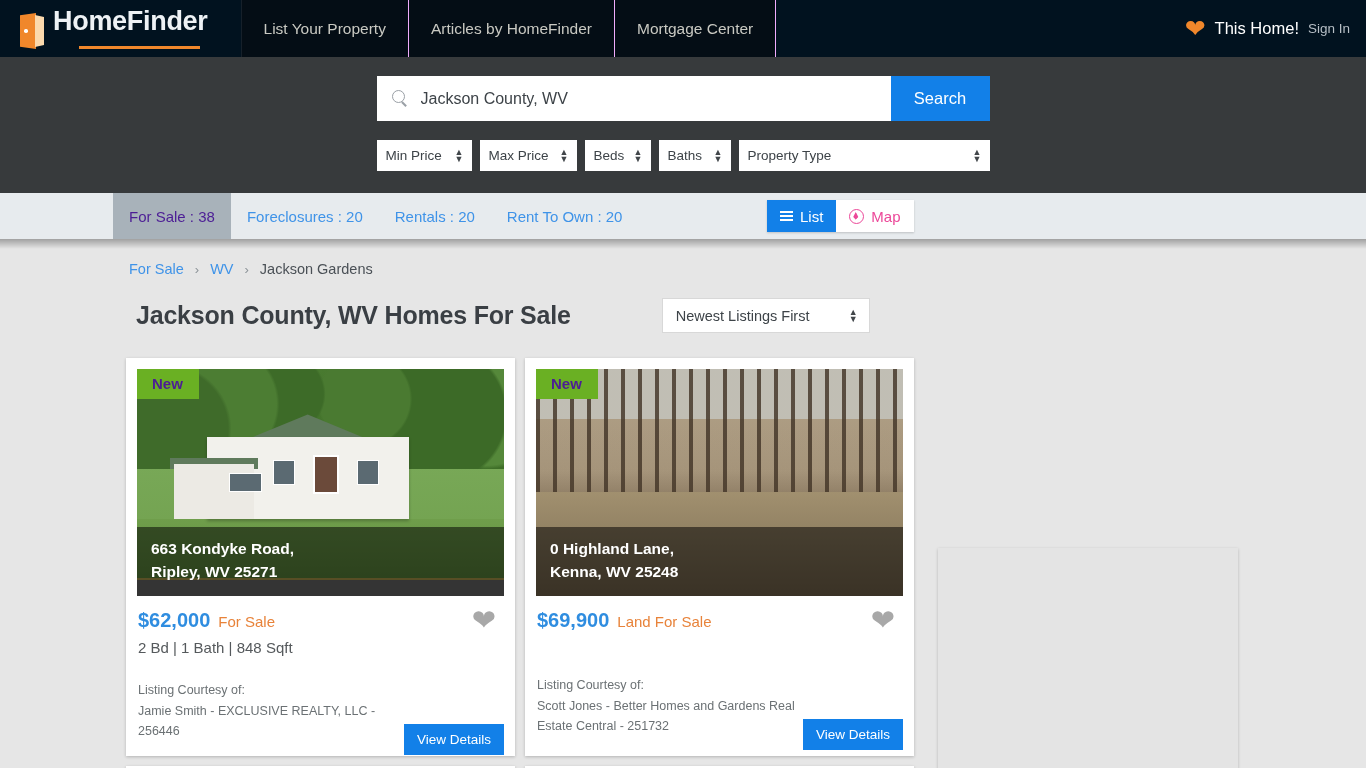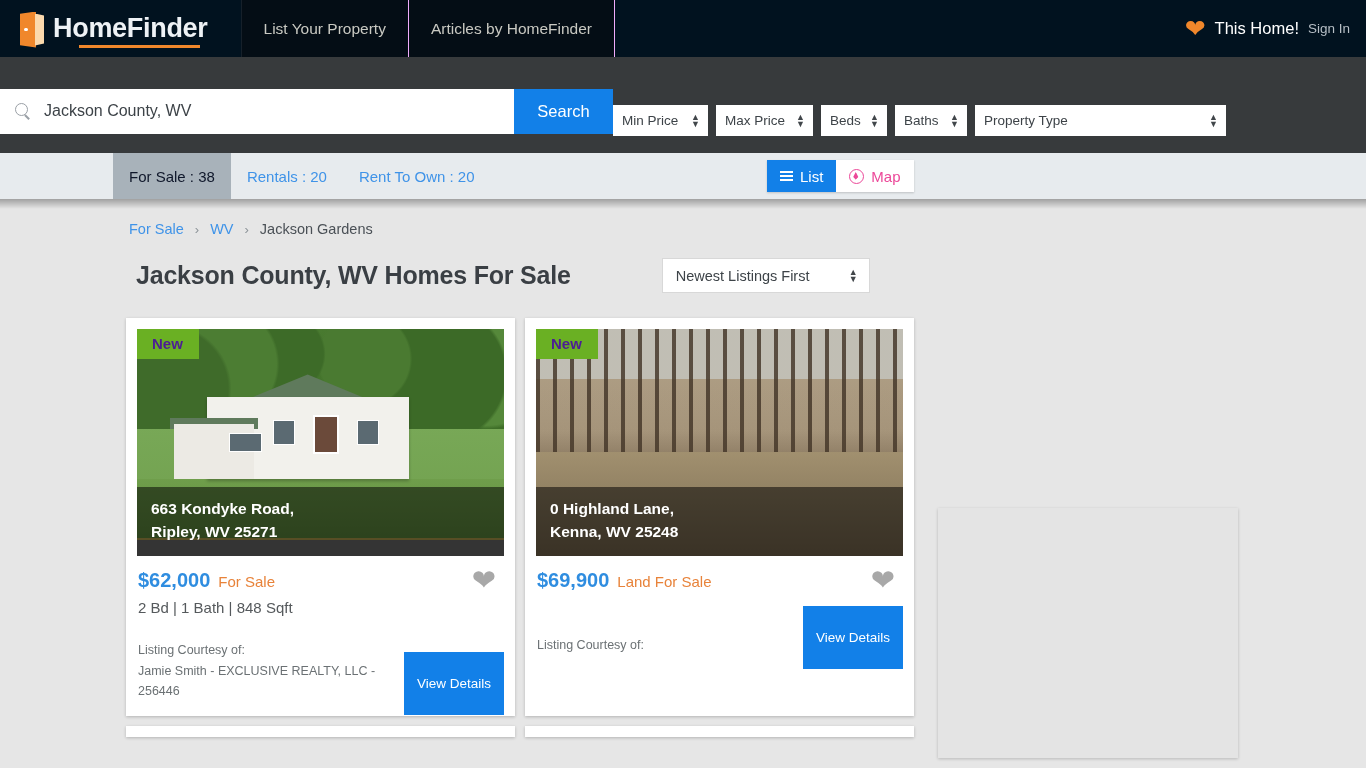--- a/index.html
+++ b/index.html
@@ -26,21 +26,21 @@
   }
   .door .frame {
     position:absolute; left:15px; top:4px; width:9px; height:32px;
     background:#fbd9ad;
     clip-path: polygon(0 0, 100% 6%, 100% 94%, 0 100%);
   }
   .door .knob {
     position:absolute; left:4px; top:18px; width:3.5px; height:3.5px;
     background:#fff; border-radius:50%;
   }
-  .logo-text-wrap { position:relative; padding-bottom:6px; }
+  .logo-text-wrap { position:relative; padding-bottom:14px; }
   .logo-text {
     font-size:27px; font-weight:bold; color:#eef2f5; letter-spacing:-0.3px;
     line-height:1;
   }
   .logo-underline {
     position:absolute; left:26px; right:8px; bottom:0px; height:3px; background:#f0872b;
   }
 
   .mainnav { display:flex; height:57px; margin-left:33px; }
   .mainnav a {
@@ -54,23 +54,23 @@
   .header-right {
     position:absolute; right:16px; top:0; height:57px;
     display:flex; align-items:center; gap:9px;
   }
   .heart-ico { color:#f0872b; font-size:25px; line-height:1; }
   .this-home { color:#ffffff; font-size:16.5px; }
   .signin { color:#b7bfc6; font-size:13.5px; }
 
   
   .searchband {
-    height:96px; background:#373a3c;
-    display:flex; flex-direction:row; align-items:center;
-    padding-top:12px;
+    height:136px; background:#373a3c;
+    display:flex; flex-direction:column; align-items:center;
+    padding-top:19px;
   }
   .searchrow { display:flex; width:613px; height:45px; }
   .searchbox {
     flex:1; background:#fff; display:flex; align-items:center;
     padding:0 0 0 15px;
   }
   .search-ico { width:17px; height:17px; position:relative; flex:none; margin-right:10px; }
   .search-ico::before {
     content:""; position:absolute; left:0; top:0; width:11px; height:11px;
     border:1.8px solid #9aa0a6; border-radius:50%;
@@ -108,21 +108,21 @@
   
   .tabbar {
     height:46px; background:#e7ebee; display:flex; align-items:stretch;
     position:relative;
   }
   .tabs { display:flex; margin-left:113px; align-items:stretch; }
   .tab {
     display:flex; align-items:center; padding:0 16px;
     font-size:15px; color:#3f93e8; text-decoration:none; white-space:nowrap;
   }
-  .tab.active { background:#a8b2ba; color:#0f172a; }
+  .tab.active { background:#a8b2ba; color:#4c1d95; }
   .viewtoggle {
     position:absolute; left:767px; top:7px; display:flex;
     height:32px; background:#fff; box-shadow:0 1px 2px rgba(0,0,0,.18);
   }
   .vbtn {
     display:flex; align-items:center; gap:7px; padding:0 13px;
     font-size:15px; color:#ec4899; cursor:pointer; background:#fff;
     border:none; font-family:"Liberation Sans", sans-serif;
   }
   .vbtn.active { background:#1280e8; color:#fff; }
@@ -194,21 +194,21 @@
   .price { font-size:20px; color:#2f8de0; font-weight:bold; }
   .status { font-size:15px; color:#e8833a; }
   .specs { font-size:15px; color:#55595c; margin-top:7px; }
   .fav-heart {
     position:absolute; right:8px; top:10px; font-size:29px; color:#a8a8a8;
     line-height:1; cursor:pointer;
   }
   .courtesy { margin-top:24px; font-size:12.5px; color:#6b7174; line-height:1.65; max-width:272px; }
   .view-btn {
     position:absolute; right:0px; bottom:1px; background:#1280e8; color:#fff;
-    border:none; padding:24px 13px; font-size:13.5px; cursor:pointer;
+    border:none; padding:8px 13px; font-size:13.5px; cursor:pointer;
     font-family:"Liberation Sans", sans-serif;
     margin-left:24px;
   }
   .card.land .courtesy { margin-top:43px; }
 
   
   .photo { position:absolute; inset:0; }
   .ph-house { background:linear-gradient(#7fa85c 0%, #6f9a4e 36%, #78a857 42%, #6f9e4b 100%); }
   .ph-house .trees {
     position:absolute; left:0; right:0; top:0; height:44%;
@@ -278,20 +278,21 @@
     </div>
     <div class="logo-text-wrap">
       <div class="logo-text">HomeFinder</div>
       <div class="logo-underline"></div>
     </div>
   </div>
 
   <nav class="mainnav">
     <a href="#">List Your Property</a>
     <a href="#">Articles by HomeFinder</a>
+    <a href="#">Mortgage Center</a>
   </nav>
 
   <div class="header-right">
     <span class="heart-ico">❤</span>
     <span class="this-home">This Home!</span>
     <span class="signin">Sign In</span>
   </div>
 </div>
 
 <div class="searchband">
@@ -323,20 +324,21 @@
     <div class="fsel w-ptype">
       <span>Property Type</span>
       <span class="updown">▲<br>▼</span>
     </div>
   </div>
 </div>
 
 <div class="tabbar">
   <div class="tabs">
     <a href="#" class="tab active">For Sale : 38</a>
+    <a href="#" class="tab">Foreclosures : 20</a>
     <a href="#" class="tab">Rentals : 20</a>
     <a href="#" class="tab">Rent To Own : 20</a>
   </div>
 
   <div class="viewtoggle">
     <button class="vbtn active">
       <span class="ico-list">
           <i></i>
           <i></i>
           <i></i>
@@ -421,20 +423,21 @@
         </div>
       </div>
       <div class="card-body">
         <div class="price-line">
           <span class="price">$69,900</span>
           <span class="status">Land For Sale</span>
         </div>
         <span class="fav-heart">❤</span>
         <div class="courtesy">
           <div>Listing Courtesy of:</div>
+          <div>Scott Jones - Better Homes and Gardens Real Estate Central - 251732</div>
         </div>
         <button class="view-btn">View Details</button>
       </div>
     </div>
 
     <div class="card">
       
     </div>
 
     <div class="card">

